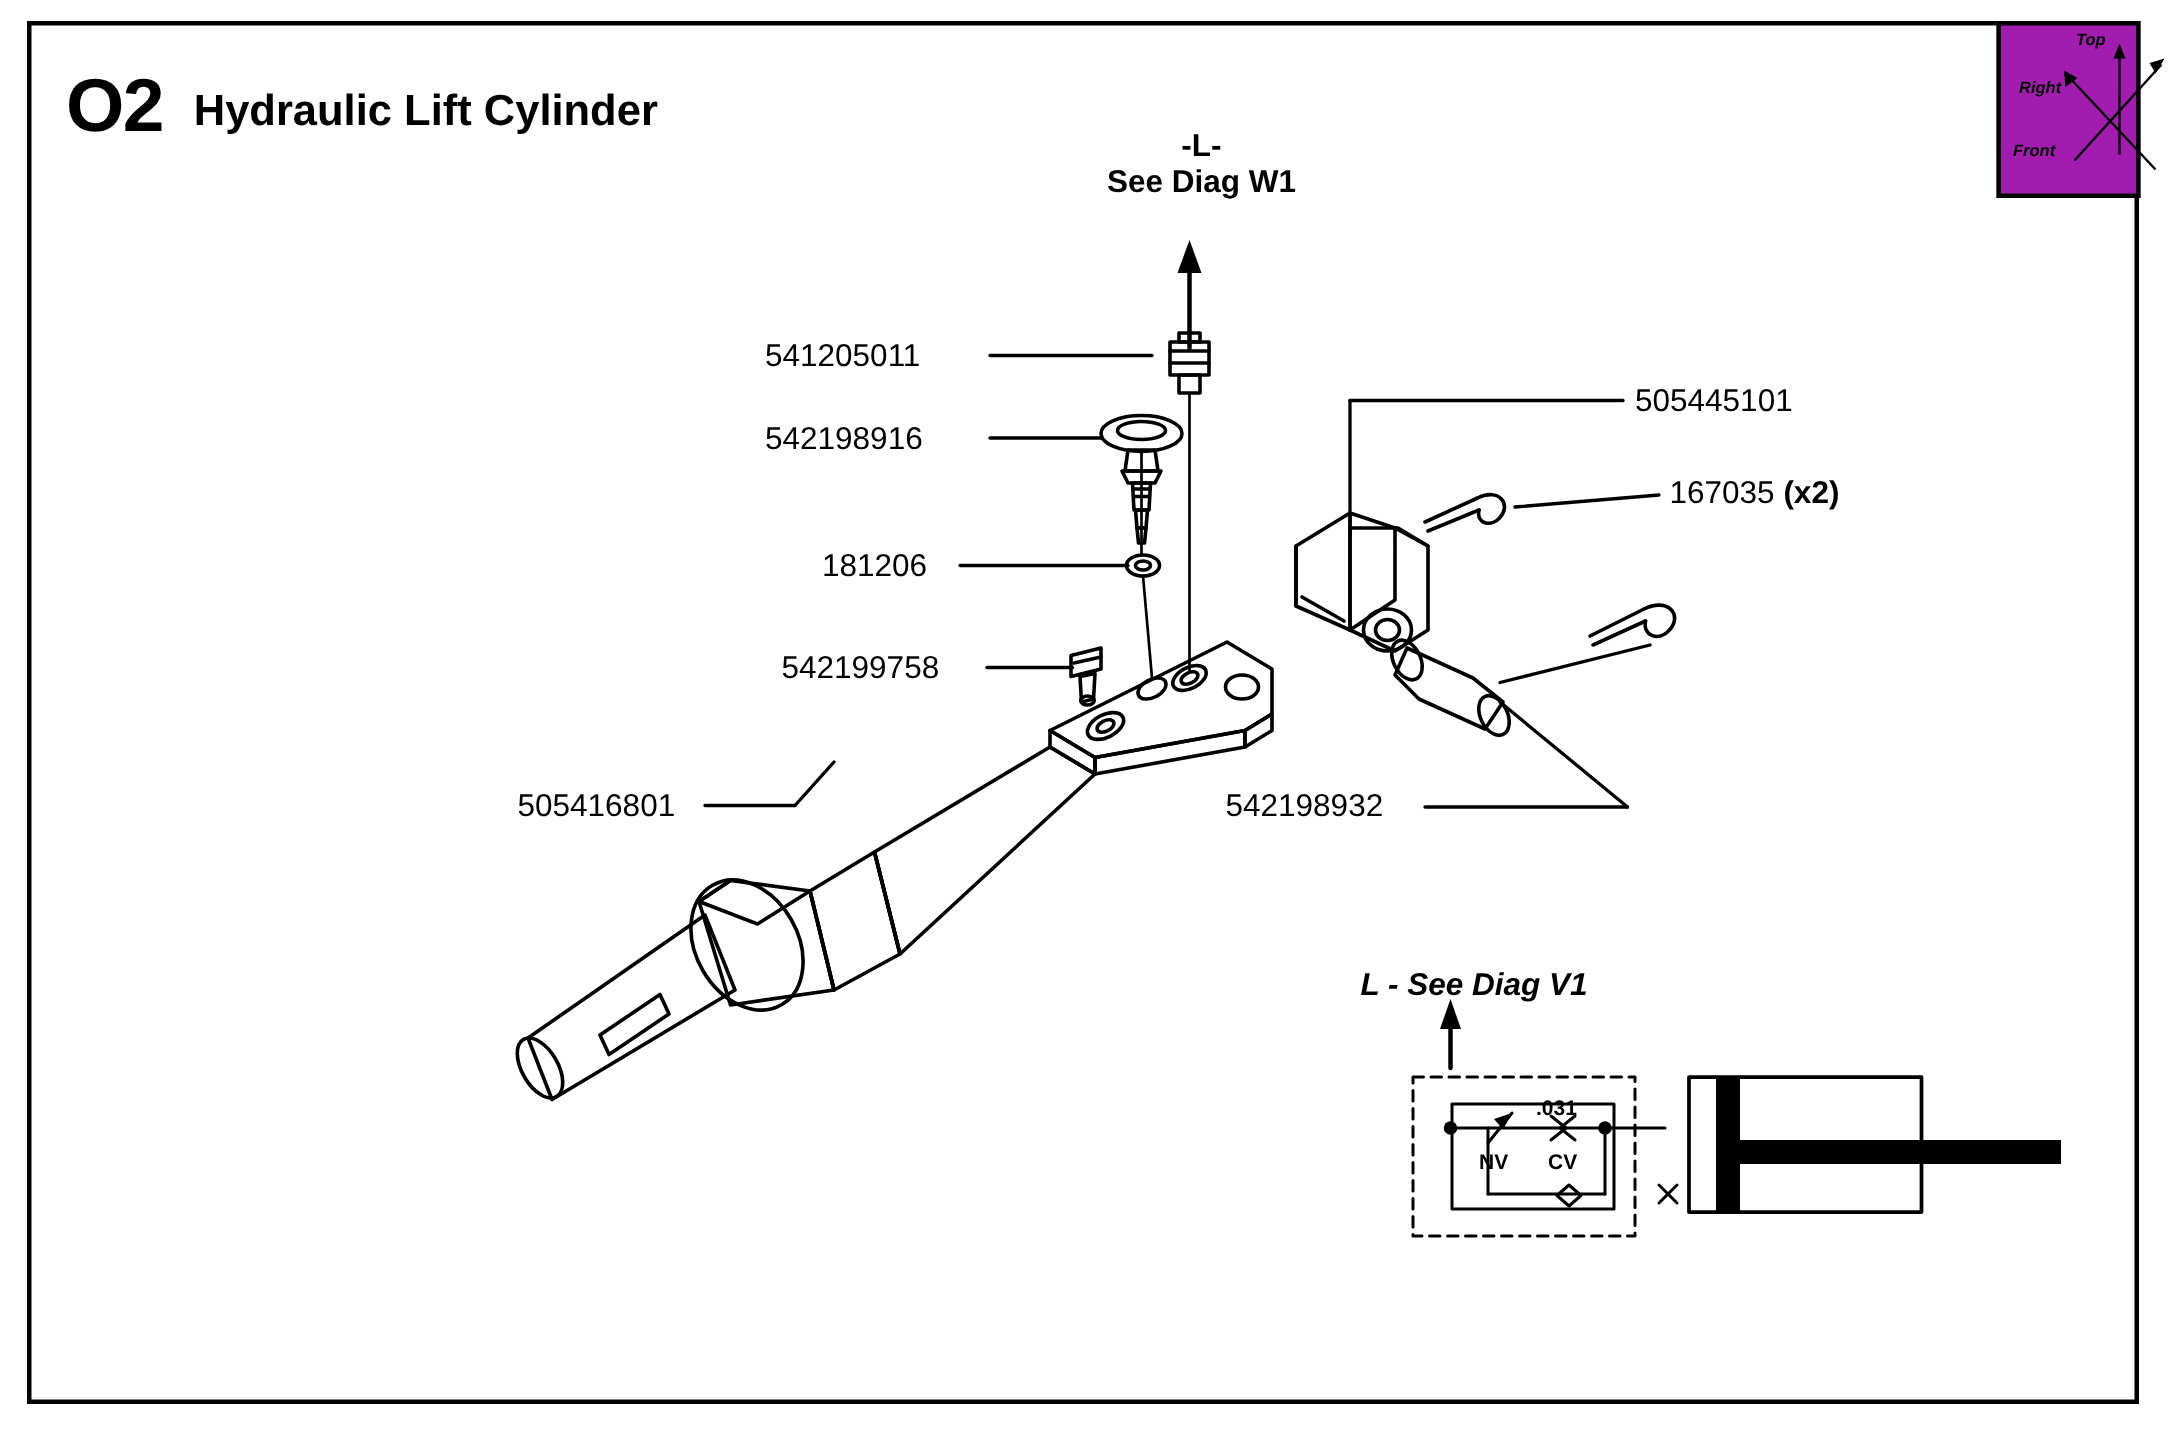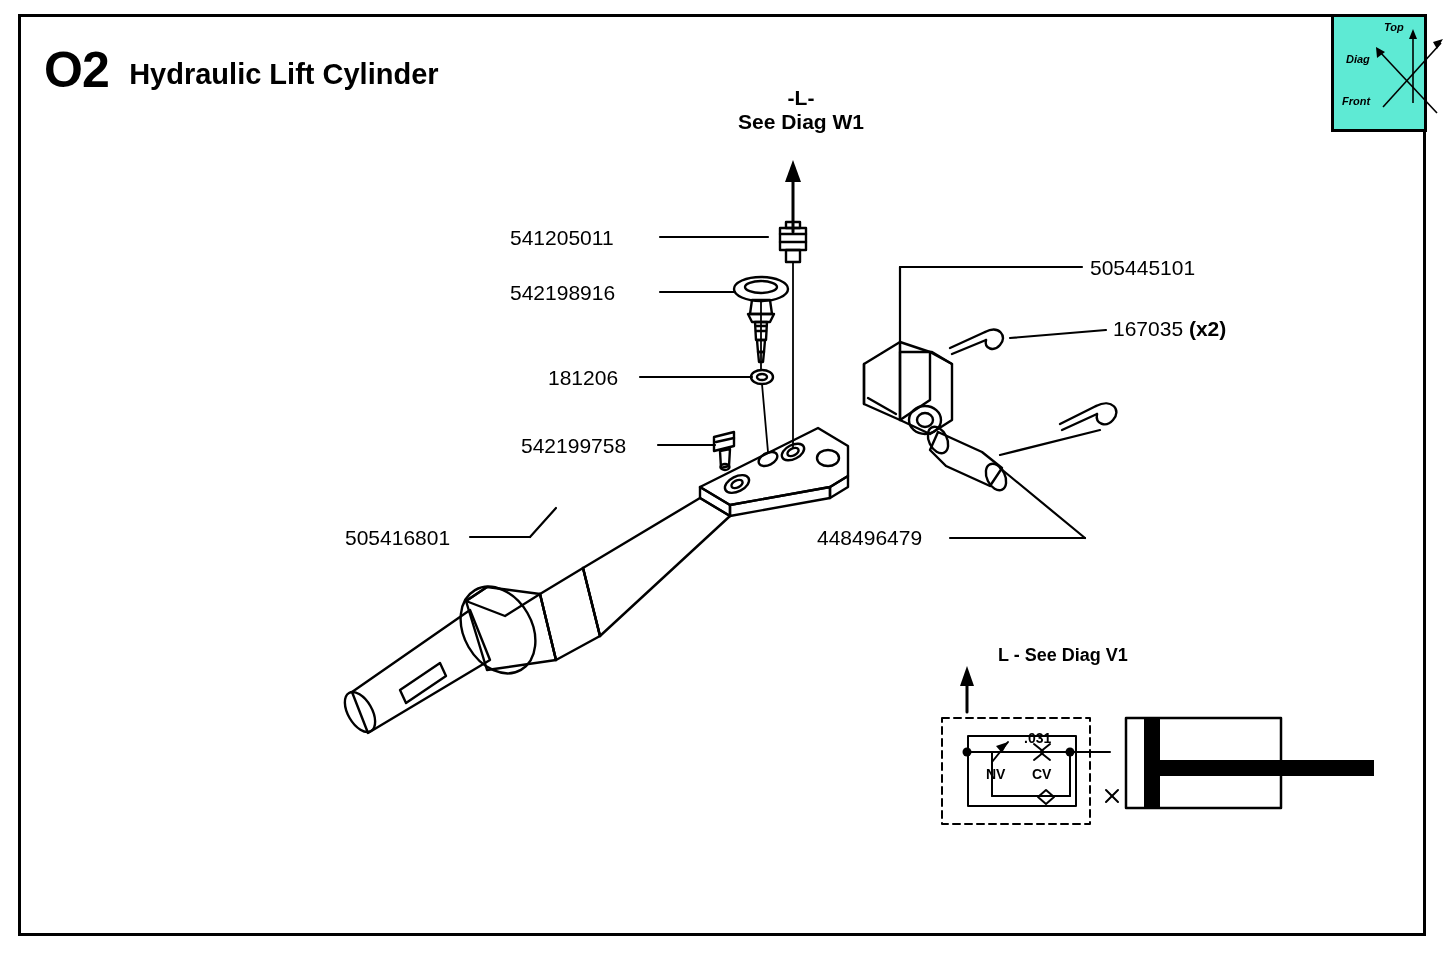--- a/index.html
+++ b/index.html
@@ -57,21 +57,21 @@
   }
   
   .compass-box {
     position: absolute;
     right: 18px;
     top: 14px;
     width: 96px;
     height: 118px;
     border: 3px solid #000;
     box-sizing: border-box;
-    background: #5eead4;
+    background: #a21caf;
     padding-left: 31px;
   }
   .compass-label {
     position: absolute;
     font-size: 11px;
     font-weight: bold;
     font-style: italic;
   }
   
   .topcall {
@@ -87,25 +87,26 @@
   
   .lbl {
     position: absolute;
     font-size: 21px;
     white-space: nowrap;
   }
   .lbl .qty { font-weight: bold; }
   
   .sch-top {
     position: absolute;
-    left: 998px;
+    left: 907px;
     top: 645px;
-    font-size: 18px;
+    font-size: 21px;
     font-weight: bold;
     white-space: nowrap;
+    font-style: italic;
   }
   .sch-cap {
     position: absolute;
     left: 930px;
     top: 836px;
     width: 380px;
     text-align: center;
     font-size: 21px;
     font-weight: bold;
     line-height: 26px;
@@ -146,40 +147,40 @@
       <line x1="14" y1="34" x2="72" y2="96" stroke="#000" stroke-width="1.6"></line>
 
       <line x1="48" y1="86" x2="48" y2="18" stroke="#000" stroke-width="1.6"></line>
       <polygon points="48,12 44,22 52,22" fill="#000"></polygon>
 
       <polygon points="78,22 68,25 72,32" fill="#000"></polygon>
 
       <polygon points="11,30 12,41 20,35" fill="#000"></polygon>
     </svg>
     <span class="compass-label" style="left:50px; top:4px;">Top</span>
-    <span class="compass-label" style="left:12px; top:36px;">Diag</span>
+    <span class="compass-label" style="left:12px; top:36px;">Right</span>
     <span class="compass-label" style="left:8px; top:78px;">Front</span>
   </div>
 
   <div class="topcall">
     <div>-L-</div>
     <div>See Diag W1</div>
   </div>
 
   <div class="lbl" style="left:510px; top:226px;">541205011</div>
   <div class="lbl" style="left:510px; top:281px;">542198916</div>
   <div class="lbl" style="left:548px; top:366px;">181206</div>
   <div class="lbl" style="left:521px; top:434px;">542199758</div>
   <div class="lbl" style="left:345px; top:526px;">505416801</div>
   <div class="lbl" style="left:1090px; top:256px;">505445101</div>
   <div class="lbl" style="left:1113px; top:317px;">
     <span>167035</span>
     <span class="qty">(x2)</span>
   </div>
-  <div class="lbl" style="left:817px; top:526px;">448496479</div>
+  <div class="lbl" style="left:817px; top:526px;">542198932</div>
 
   <div class="sch-top">L - See Diag V1</div>
   <div class="sch-small" style="left:1024px; top:730px;">.031</div>
   <div class="sch-small" style="left:986px; top:766px;">NV</div>
   <div class="sch-small" style="left:1032px; top:766px;">CV</div>
 
   <svg class="art" viewBox="0 0 1445 958">
     <g fill="none" stroke="#000" stroke-width="2.4" stroke-linejoin="round" stroke-linecap="round">
 
       <g>

